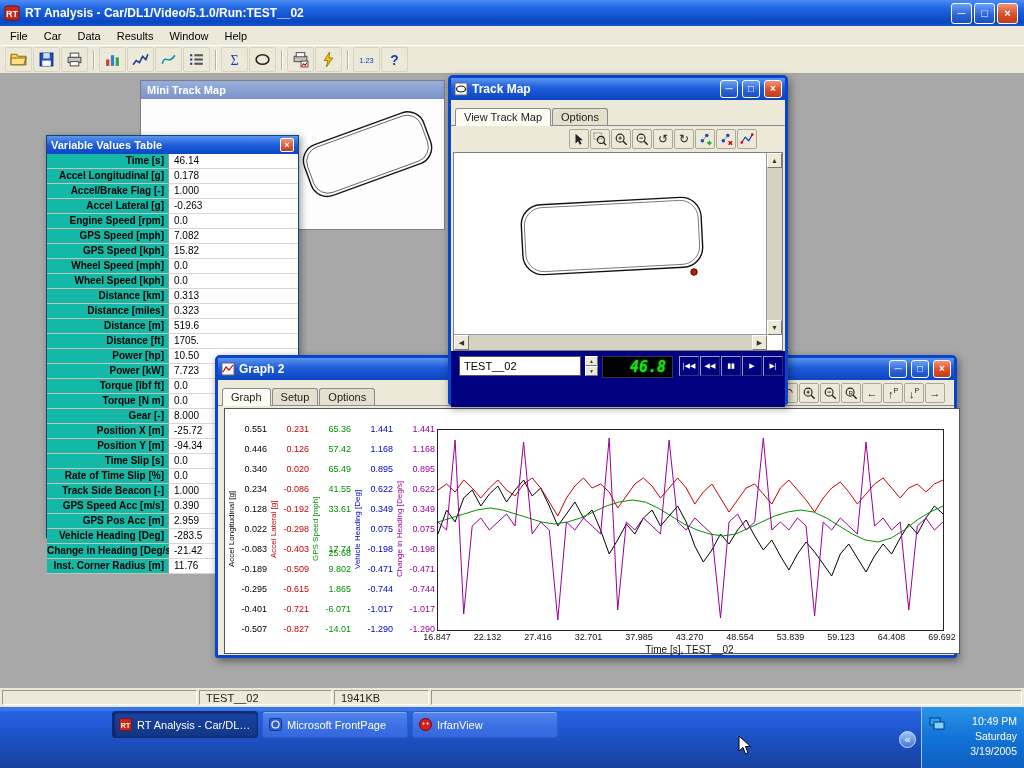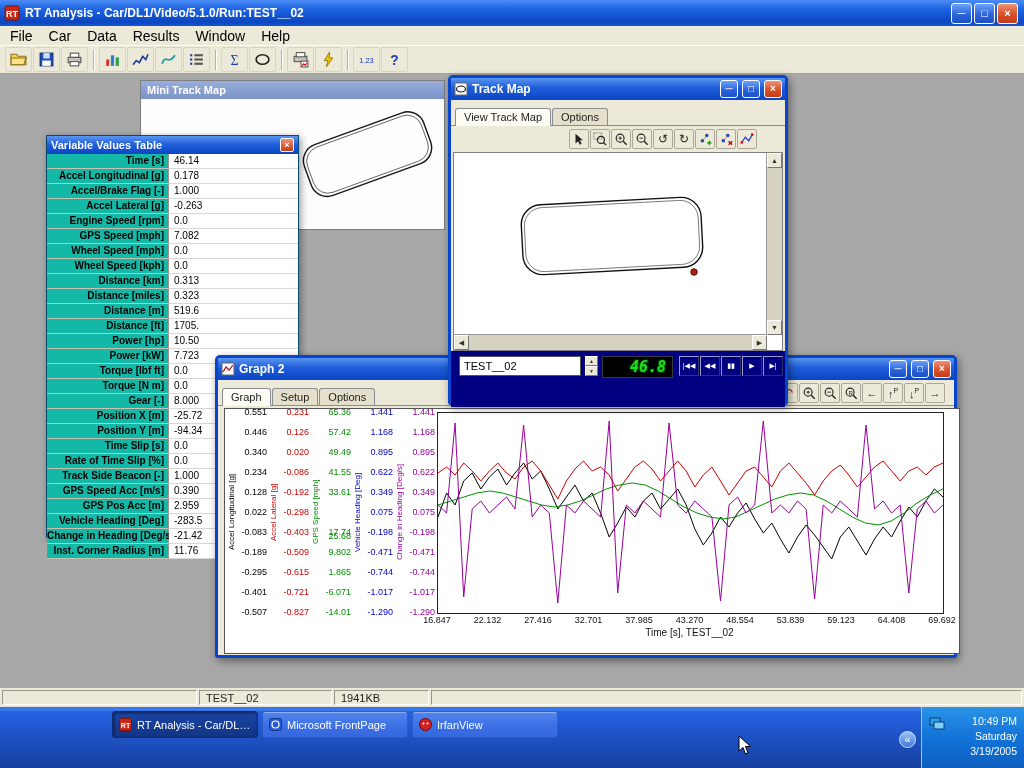--- a/index.html
+++ b/index.html
@@ -10,21 +10,21 @@
   .app-titlebar{position:absolute;left:0;top:0;width:1024px;height:26px;box-sizing:border-box;
     background:linear-gradient(180deg,#4B8BF5 0%,#1d64e0 35%,#0A46C0 85%,#1556CE 100%);
     display:flex;align-items:center;color:#fff;font-weight:bold;font-size:12px;padding:0 4px;}
   .app-icon{width:16px;height:16px;margin-right:5px;flex:0 0 auto;}
   .caption-buttons{margin-left:auto;display:flex;gap:2px;padding-right:2px;}
   .cap-btn{width:21px;height:21px;box-sizing:border-box;border:1px solid #fff;border-radius:3px;
     background:linear-gradient(180deg,#6aa0f7,#2a62d8 60%,#1b4fc4);color:#fff;font-size:11px;
     line-height:18px;text-align:center;font-weight:bold;}
   .cap-btn.close{background:linear-gradient(180deg,#F09175,#D8502A 55%,#C03C18);}
   .menubar{position:absolute;top:26px;left:0;width:1024px;height:20px;background:#ECE9D8;
-    display:flex;align-items:center;font-size:14px;border-bottom:1px solid #fff;box-sizing:border-box;padding-left:2px;}
+    display:flex;align-items:center;font-size:11px;border-bottom:1px solid #fff;box-sizing:border-box;padding-left:2px;}
   .menu-item{padding:2px 8px;}
   .main-toolbar{position:absolute;top:46px;left:0;width:1024px;height:28px;background:#ECE9D8;
     border-bottom:1px solid #A8A49A;display:flex;align-items:center;padding-left:5px;box-sizing:border-box;}
   .tbtn{width:25px;height:23px;display:flex;align-items:center;justify-content:center;border:1px solid #d8d4c4;
     border-radius:2px;background:#ECE9D8;margin-right:1px;}
   .tbtn svg{width:17px;height:17px;display:block;}
   .ticon{display:flex;}
   .tsep{width:1px;height:20px;background:#b5b2a5;margin:0 4px;border-right:1px solid #fff;}
 
   .workspace{position:absolute;top:74px;left:0;width:1024px;height:614px;background:#A8A8A8;}
@@ -93,21 +93,21 @@
   #playback{display:flex;gap:1px;margin-left:2px;}
   .pb-btn{width:20px;height:20px;box-sizing:border-box;background:#000080;border:1px solid #9a9ad0;
     border-right-color:#30306a;border-bottom-color:#30306a;color:#fff;font-size:7px;display:flex;
     align-items:center;justify-content:center;white-space:nowrap;}
 
   
   #graph2{left:215px;top:355px;width:742px;height:303px;z-index:3;}
   #g-toolbar{position:absolute;right:8px;top:25px;display:flex;}
   .graph-panel{position:absolute;left:6px;top:50px;width:736px;height:246px;background:#fff;
     border:1px solid #555;box-sizing:border-box;}
-  .axes-row{display:flex;padding-top:3px;padding-left:2px;align-items:flex-start;}
+  .axes-row{display:flex;padding-top:20px;padding-left:2px;align-items:flex-start;}
   .axis-col{width:42px;height:200px;position:relative;flex:0 0 auto;}
   .axis-label{position:absolute;left:0;top:0;height:200px;width:11px;writing-mode:vertical-rl;
     transform:rotate(180deg);font-size:8px;text-align:center;white-space:nowrap;}
   .ytick{position:absolute;right:2px;font-size:9px;line-height:10px;white-space:nowrap;}
   .plot{border:1px solid #222;flex:0 0 auto;background:#fff;}
   .x-ticks{position:relative;height:13px;}
   .xtick{position:absolute;top:1px;transform:translateX(-50%);font-size:9px;white-space:nowrap;color:#111;}
   .x-label{margin-left:212px;width:505px;text-align:center;font-size:10px;color:#111;}
 
   
@@ -321,20 +321,24 @@
           <div class="vvt-label">Accel Lateral [g]</div>
           <div class="vvt-value">-0.263</div>
         </div>
         <div class="vvt-row">
           <div class="vvt-label">Engine Speed [rpm]</div>
           <div class="vvt-value">0.0</div>
         </div>
         <div class="vvt-row">
           <div class="vvt-label">GPS Speed [mph]</div>
           <div class="vvt-value">7.082</div>
+        </div>
+        <div class="vvt-row">
+          <div class="vvt-label">GPS Speed [kph]</div>
+          <div class="vvt-value">15.82</div>
         </div>
         <div class="vvt-row">
           <div class="vvt-label">Wheel Speed [mph]</div>
           <div class="vvt-value">0.0</div>
         </div>
         <div class="vvt-row">
           <div class="vvt-label">Wheel Speed [kph]</div>
           <div class="vvt-value">0.0</div>
         </div>
         <div class="vvt-row">
@@ -499,21 +503,21 @@
               <span class="ytick" style="color: rgb(204, 0, 0); top: 115px;">-0.403</span>
               <span class="ytick" style="color: rgb(204, 0, 0); top: 135px;">-0.509</span>
               <span class="ytick" style="color: rgb(204, 0, 0); top: 155px;">-0.615</span>
               <span class="ytick" style="color: rgb(204, 0, 0); top: 175px;">-0.721</span>
               <span class="ytick" style="color: rgb(204, 0, 0); top: 195px;">-0.827</span>
             </div>
             <div class="axis-col">
               <span class="axis-label" style="color: rgb(0, 144, 0);">GPS Speed [mph]</span>
               <span class="ytick" style="color: rgb(0, 144, 0); top: -5px;">65.36</span>
               <span class="ytick" style="color: rgb(0, 144, 0); top: 15px;">57.42</span>
-              <span class="ytick" style="color: rgb(0, 144, 0); top: 35px;">49.49</span>
+              <span class="ytick" style="color: rgb(0, 144, 0); top: 35px;">65.49</span>
               <span class="ytick" style="color: rgb(0, 144, 0); top: 55px;">41.55</span>
               <span class="ytick" style="color: rgb(0, 144, 0); top: 75px;">33.61</span>
               <span class="ytick" style="color: rgb(0, 144, 0); top: 95px; margin-top: 24px;">25.68</span>
               <span class="ytick" style="color: rgb(0, 144, 0); top: 115px;">17.74</span>
               <span class="ytick" style="color: rgb(0, 144, 0); top: 135px;">9.802</span>
               <span class="ytick" style="color: rgb(0, 144, 0); top: 155px;">1.865</span>
               <span class="ytick" style="color: rgb(0, 144, 0); top: 175px;">-6.071</span>
               <span class="ytick" style="color: rgb(0, 144, 0); top: 195px;">-14.01</span>
             </div>
             <div class="axis-col">

